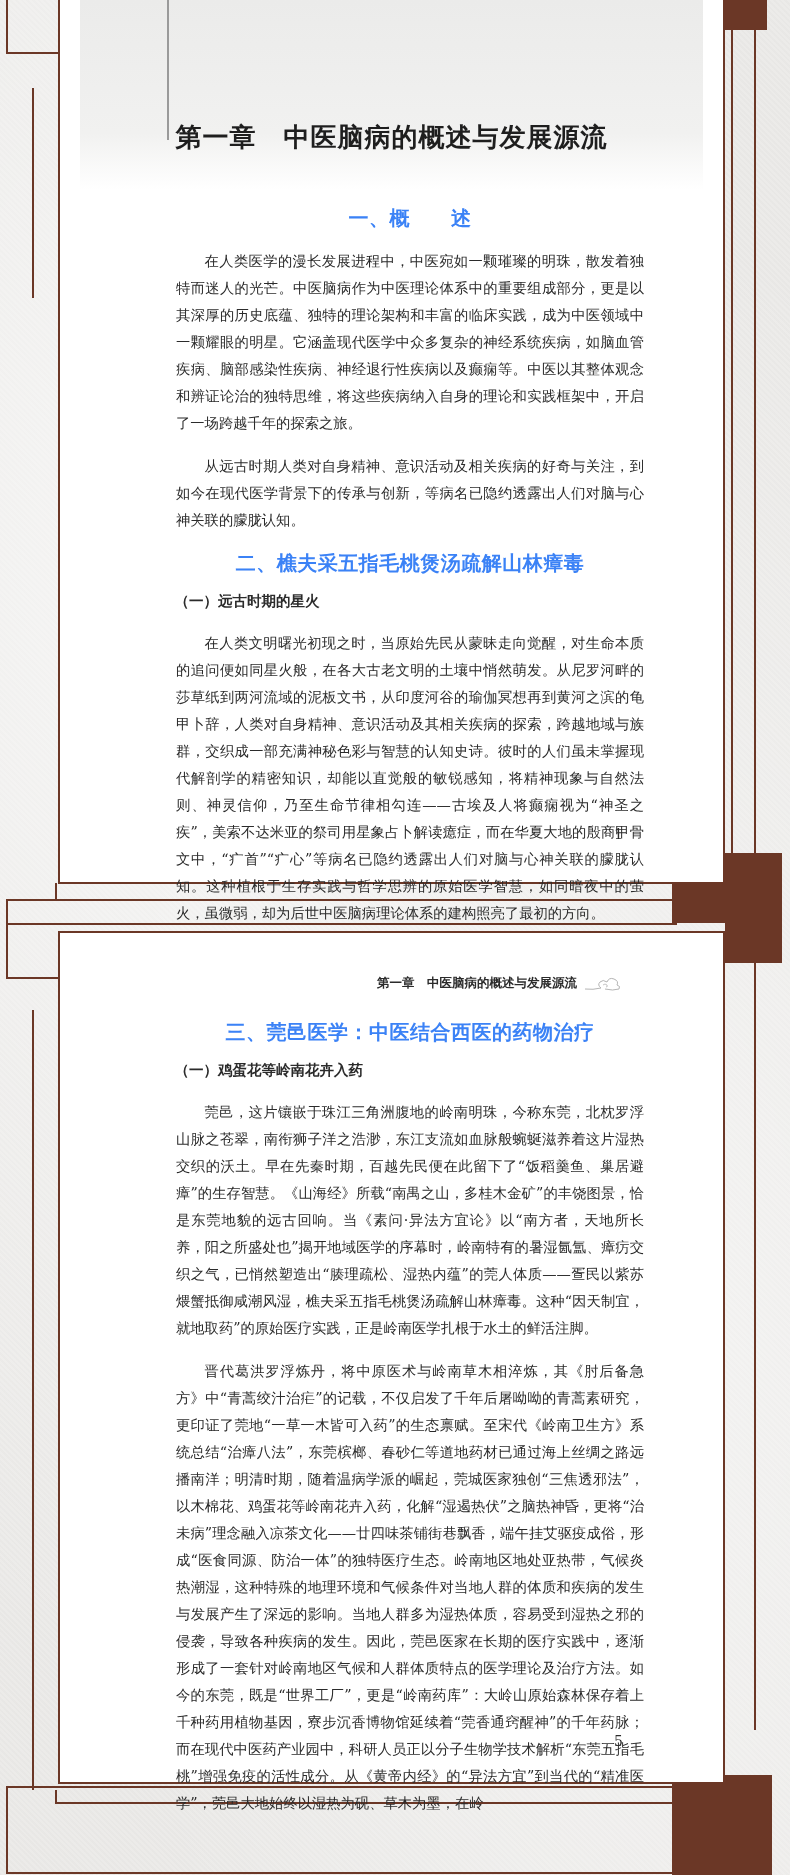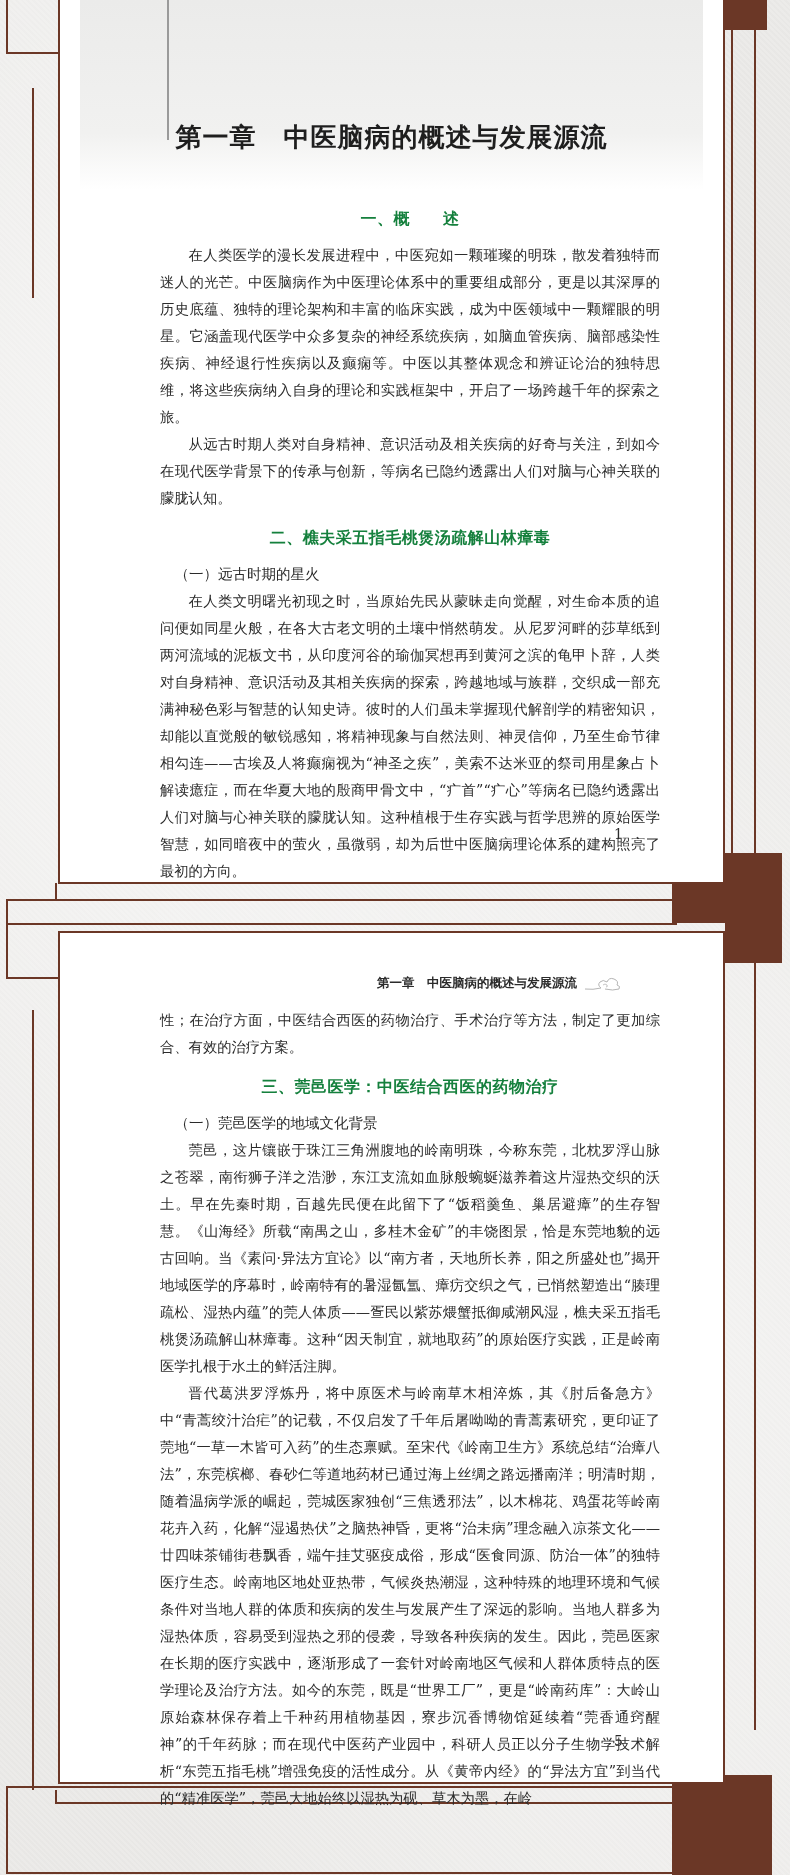--- a/index.html
+++ b/index.html
@@ -28,26 +28,26 @@
   .vline { position: absolute; left: 107px; top: 0; width: 2px; height: 140px; background: #9a9a9a; }
   .chapter-title {
     position: absolute; top: 120px; left: 0; right: 0; text-align: center;
     font-size: 26px; font-weight: bold; letter-spacing: 1px; color: #1e1e1e;
     font-family: "DejaVu Serif", serif;
   }
   .content {
     position: absolute; left: 100px; width: 500px; font-size: 14.3px; line-height: 27px;
     text-align: justify; color: #2b2b2b;
   }
-  .content p { margin: 0; text-indent: 2em; }
+  .content p { margin: 16px; text-indent: 2em; }
   .sec-title {
     text-align: center; font-family: "DejaVu Sans", "Liberation Sans", sans-serif;
-    font-weight: bold; font-size: 16px; color: #15803d; margin: 12px 0 10px 0; letter-spacing: 0.5px;
+    font-weight: bold; font-size: 20px; color: #3b82f6; margin: 12px 0 10px 0; letter-spacing: 0.5px;
   }
-  .subsec-title { font-weight: normal; font-size: 14.5px; margin: 0; text-indent: 1em; }
+  .subsec-title { font-weight: bold; font-size: 14.5px; margin: 0; text-indent: 1em; }
   .page-num { position: absolute; right: 100px; font-size: 14px; color: #2b2b2b; }
   .running-header {
     position: absolute; top: 862px; right: 100px; font-size: 12.5px; font-weight: bold; color: #2b2b2b;
     display: flex; align-items: center; gap: 6px;
   }
   .cloud-icon { width: 40px; height: 20px; display: inline-block; }
 </style>
 </head>
 <body>
 
@@ -89,20 +89,19 @@
 <div class="page page2" style="top:931px;height:853px;">
   <div class="running-header" style="top:40px;">
     <span>第一章　中医脑病的概述与发展源流</span>
     <svg class="cloud-icon" viewBox="0 0 40 20">
       <path d="M2 16 Q10 17 18 15 Q14 12 17 9 Q20 6 24 9 Q26 4 31 6 Q36 8 34 12 Q38 13 36 16 Q30 18 22 16" fill="none" stroke="#b5b5b5" stroke-width="1"></path>
       <path d="M20 12 Q22 10 24 12 Q25 14 23 14" fill="none" stroke="#b5b5b5" stroke-width="0.8"></path>
     </svg>
   </div>
 
   <div class="content" style="top:74px;">
-    <p style="text-indent:0;">性；在治疗方面，中医结合西医的药物治疗、手术治疗等方法，制定了更加综合、有效的治疗方案。</p>
     <div class="sec-title">三、莞邑医学：中医结合西医的药物治疗</div>
-    <div class="subsec-title">（一）莞邑医学的地域文化背景</div>
+    <div class="subsec-title">（一）鸡蛋花等岭南花卉入药</div>
     <p>莞邑，这片镶嵌于珠江三角洲腹地的岭南明珠，今称东莞，北枕罗浮山脉之苍翠，南衔狮子洋之浩渺，东江支流如血脉般蜿蜒滋养着这片湿热交织的沃土。早在先秦时期，百越先民便在此留下了“饭稻羹鱼、巢居避瘴”的生存智慧。《山海经》所载“南禺之山，多桂木金矿”的丰饶图景，恰是东莞地貌的远古回响。当《素问·异法方宜论》以“南方者，天地所长养，阳之所盛处也”揭开地域医学的序幕时，岭南特有的暑湿氤氲、瘴疠交织之气，已悄然塑造出“腠理疏松、湿热内蕴”的莞人体质——疍民以紫苏煨蟹抵御咸潮风湿，樵夫采五指毛桃煲汤疏解山林瘴毒。这种“因天制宜，就地取药”的原始医疗实践，正是岭南医学扎根于水土的鲜活注脚。</p>
     <p>晋代葛洪罗浮炼丹，将中原医术与岭南草木相淬炼，其《肘后备急方》中“青蒿绞汁治疟”的记载，不仅启发了千年后屠呦呦的青蒿素研究，更印证了莞地“一草一木皆可入药”的生态禀赋。至宋代《岭南卫生方》系统总结“治瘴八法”，东莞槟榔、春砂仁等道地药材已通过海上丝绸之路远播南洋；明清时期，随着温病学派的崛起，莞城医家独创“三焦透邪法”，以木棉花、鸡蛋花等岭南花卉入药，化解“湿遏热伏”之脑热神昏，更将“治未病”理念融入凉茶文化——廿四味茶铺街巷飘香，端午挂艾驱疫成俗，形成“医食同源、防治一体”的独特医疗生态。岭南地区地处亚热带，气候炎热潮湿，这种特殊的地理环境和气候条件对当地人群的体质和疾病的发生与发展产生了深远的影响。当地人群多为湿热体质，容易受到湿热之邪的侵袭，导致各种疾病的发生。因此，莞邑医家在长期的医疗实践中，逐渐形成了一套针对岭南地区气候和人群体质特点的医学理论及治疗方法。如今的东莞，既是“世界工厂”，更是“岭南药库”：大岭山原始森林保存着上千种药用植物基因，寮步沉香博物馆延续着“莞香通窍醒神”的千年药脉；而在现代中医药产业园中，科研人员正以分子生物学技术解析“东莞五指毛桃”增强免疫的活性成分。从《黄帝内经》的“异法方宜”到当代的“精准医学”，莞邑大地始终以湿热为砚、草木为墨，在岭</p>
   </div>
   <div class="page-num" style="top:800px;">5</div>
 </div>
 
 </body></html>

